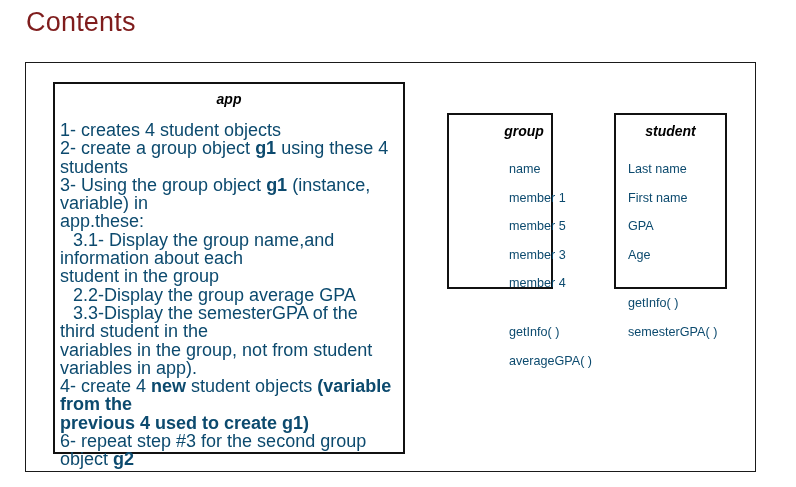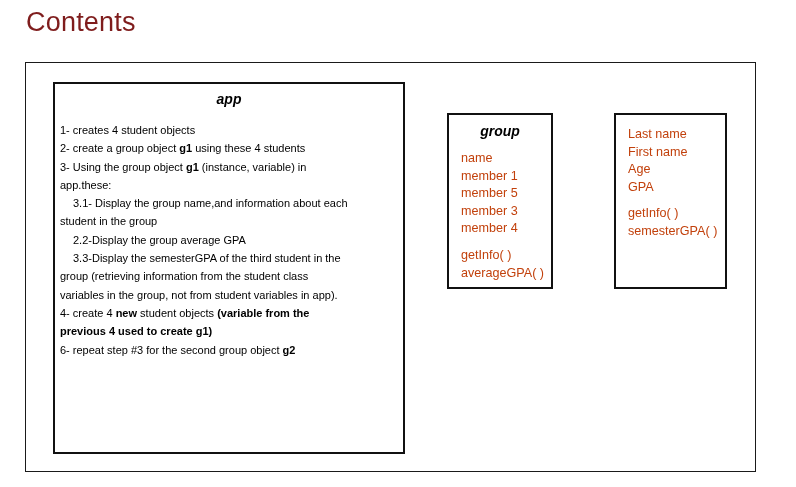--- a/index.html
+++ b/index.html
@@ -65,58 +65,60 @@
   }
   #app-box .class-title {
     margin-top: 7px;
   }
   #app-lines {
     margin: 14px 0 0 0;
     padding: 0 6px 0 5px;
     list-style: none;
   }
   #app-lines li {
-    font-size: 11px;
+    font-size: 18px;
     line-height: 18.3px;
-    color: #000000;
+    color: #0c4a6e;
     text-align: left;
   }
   #app-lines li.indent {
     text-indent: 13px;
   }
   #app-lines b { font-weight: bold; text-align: right; }
 
   
   #group-box {
     left: 421px;
     top: 50px;
     width: 106px;
     height: 176px;
+    padding-left: 48px;
   }
   
   #student-box {
     left: 588px;
     top: 50px;
     width: 113px;
     height: 176px;
   }
   #group-box .class-title,
   #student-box .class-title {
     margin-top: 8px;
   }
   .member-list {
     margin: 0;
     padding: 11px 0 0 12px;
     list-style: none;
   }
   .member-list li {
     font-size: 12.6px;
     line-height: 17.6px;
-    color: #c2410c;
+    color: #0c4a6e;
     white-space: nowrap;
+    margin-top: 11px;
   }
   .member-list li.spacer {
     height: 9px;
     line-height: 9px;
     font-size: 0;
   }
 </style>
 </head>
 <body>
 
@@ -128,21 +130,20 @@
     <div class="class-title">app</div>
     <ul id="app-lines">
         <li>1- creates 4 student objects</li>
         <li>2- create a group object <b>g1</b> using these 4 students</li>
         <li>3- Using the group object <b>g1</b> (instance, variable) in</li>
         <li>app.these:</li>
         <li class="indent">3.1- Display the group name,and information about each</li>
         <li>student in the group</li>
         <li class="indent">2.2-Display the group average GPA</li>
         <li class="indent">3.3-Display the semesterGPA of the third student in the</li>
-        <li>group (retrieving information from the student class</li>
         <li>variables in the group, not from student variables in app).</li>
         <li>4- create 4 <b>new</b> student objects <b>(variable from the</b></li>
         <li><b>previous 4 used to create g1)</b></li>
         <li>6- repeat step #3 for the second group object <b>g2</b></li>
       </ul>
   </div>
 
   <div class="class-box" id="group-box">
     <div class="class-title">group</div>
     <ul class="member-list" id="group-members">
@@ -151,24 +152,25 @@
         <li>member 5</li>
         <li>member 3</li>
         <li>member 4</li>
         <li class="spacer"></li>
         <li>getInfo( )</li>
         <li>averageGPA( )</li>
       </ul>
   </div>
 
   <div class="class-box" id="student-box">
+    <div class="class-title">student</div>
     <ul class="member-list" id="student-members">
         <li>Last name</li>
         <li>First name</li>
+        <li>GPA</li>
         <li>Age</li>
-        <li>GPA</li>
         <li class="spacer"></li>
         <li>getInfo( )</li>
         <li>semesterGPA( )</li>
       </ul>
   </div>
 
 </div>
 
 </body></html>

